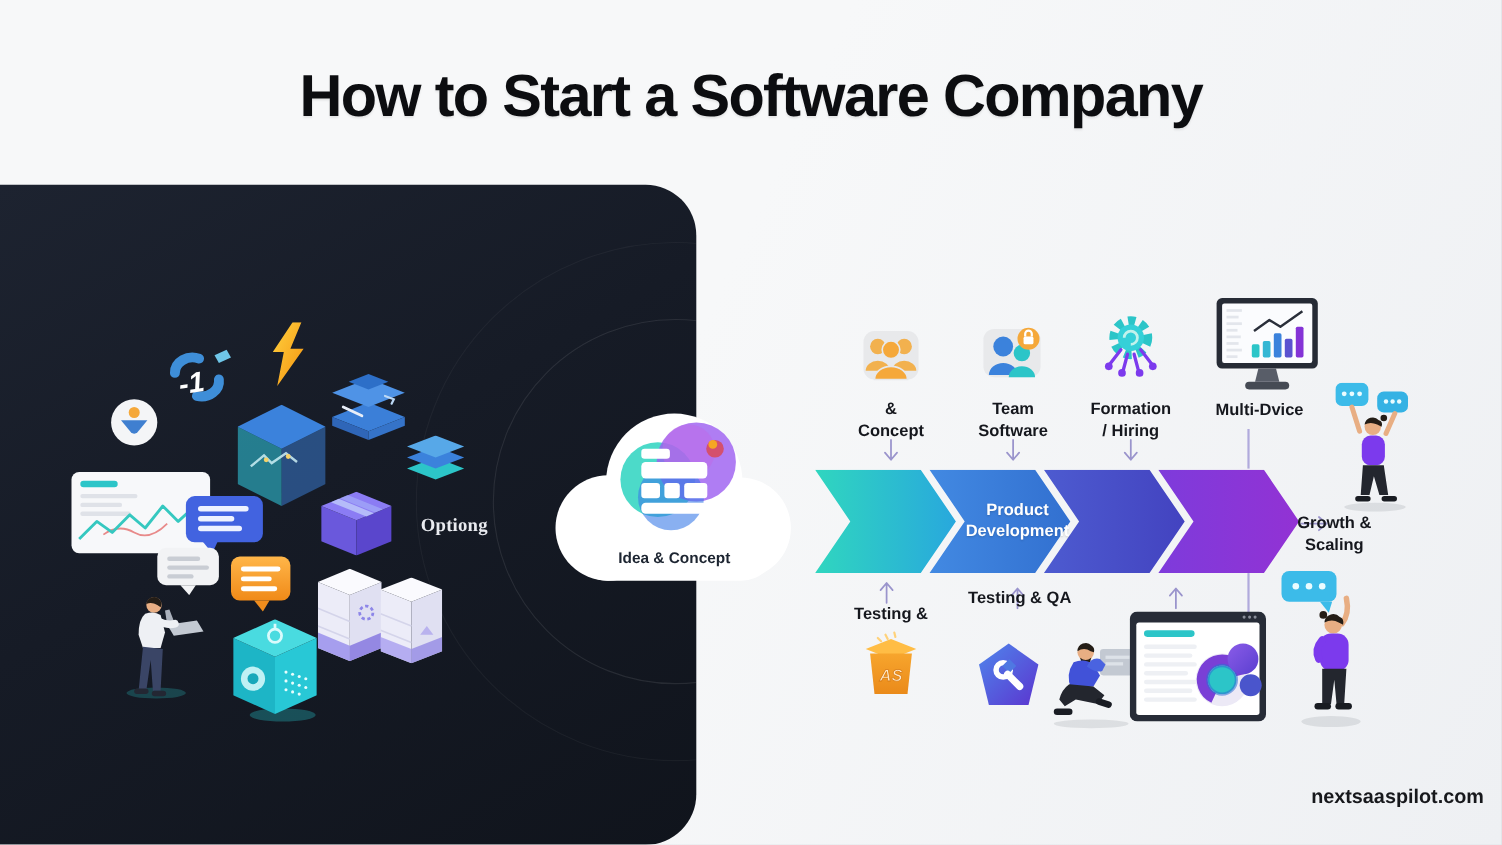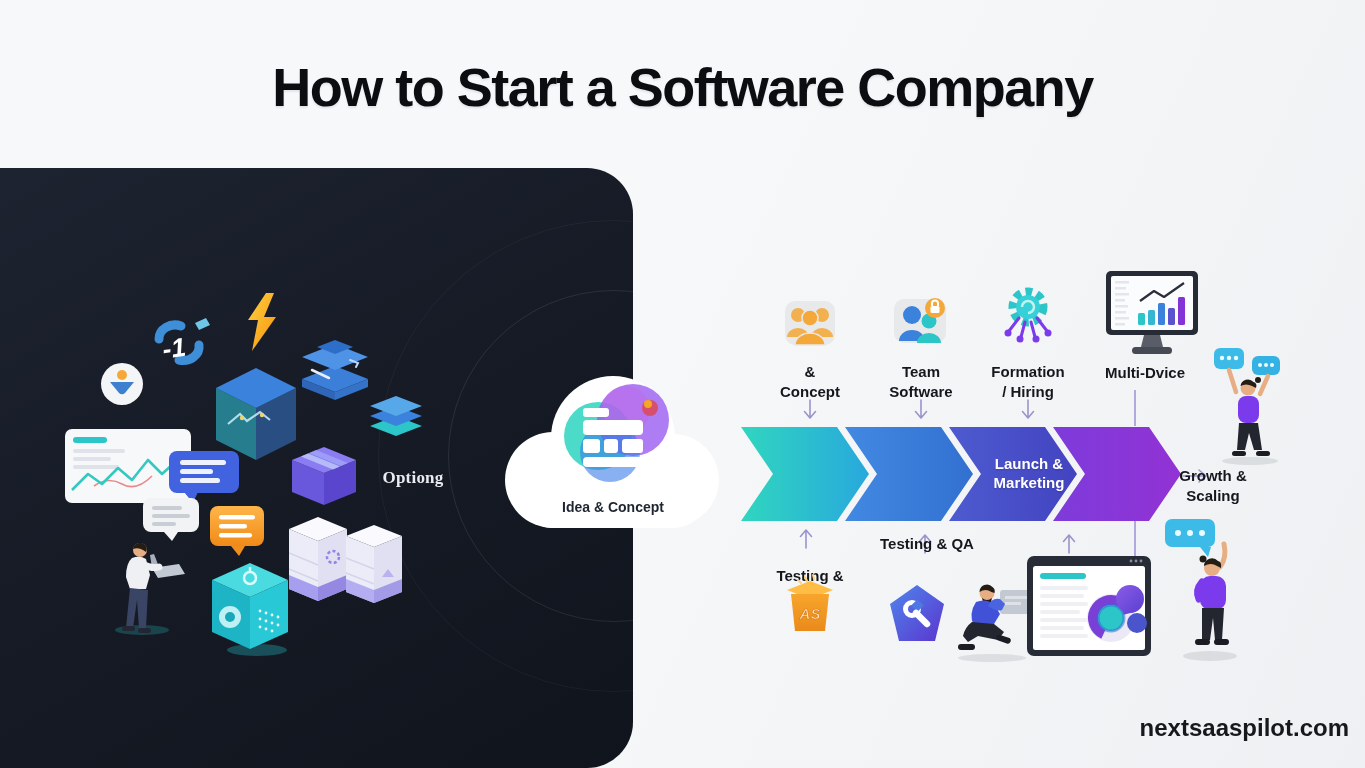--- a/index.html
+++ b/index.html
@@ -30,21 +30,21 @@
   .stage-label{
     transform:translateX(-50%);text-align:center;font-weight:bold;font-size:15px;
     color:#15171d;line-height:1.3;white-space:pre-line;
   }
   .chev-label{
     width:104px;height:94px;top:427px;display:flex;align-items:center;justify-content:center;
     text-align:center;color:#ffffff;font-weight:bold;font-size:15px;line-height:1.25;
     white-space:pre-line;text-shadow:0 1px 2px rgba(0,0,0,0.18);
   }
   .vline{width:2px;background:#b0aadc;}
-  .watermark{right:16px;top:714px;font-size:24px;font-weight:bold;color:#17181c;}
+  .watermark{right:16px;top:714px;font-size:18px;font-weight:bold;color:#17181c;}
 </style>
 </head>
 <body>
 
 <div id="canvas">
 
   <div class="abs title">How to Start a Software Company</div>
 
   <div class="abs panel">
     <div class="abs ring" style="left:448px;top:122px;width:330px;height:330px;"></div>
@@ -289,22 +289,22 @@
             <stop offset="0" stop-color="#7e3bdb"></stop>
             <stop offset="1" stop-color="#9232d4"></stop>
           </linearGradient>
       </defs>
       <path d="M0 0 H96 L128 47 L96 94 H0 L32 47 Z" fill="url(#g1)"></path>
       <path d="M104 0 H200 L232 47 L200 94 H104 L136 47 Z" fill="url(#g2)"></path>
       <path d="M208 0 H304 L336 47 L304 94 H208 L240 47 Z" fill="url(#g3)"></path>
       <path d="M312 0 H408 L440 47 L408 94 H312 L344 47 Z" fill="url(#g4)"></path>
     </svg>
   </div>
-  <div class="abs chev-label" style="left:977px;">Launch &amp;
-Marketing</div>
+  <div class="abs chev-label" style="left:873px;">Product
+Development</div>
 
   <div class="abs" style="left:783px;top:299px;">
     <svg width="54" height="52" viewBox="0 0 54 52">
       <rect x="2" y="2" width="50" height="44" rx="10" fill="#e5e6e9" opacity="0.85"></rect>
       <circle cx="15" cy="16" r="7" fill="#f2b14e"></circle>
         <circle cx="39" cy="16" r="7" fill="#f2b14e"></circle>
       <path d="M4 38 a11 9 0 0 1 22 0 z" fill="#f2b14e"></path>
       <path d="M28 38 a11 9 0 0 1 22 0 z" fill="#f2b14e"></path>
       <circle cx="27" cy="19" r="8" fill="#f5a83a" stroke="#e7e8ea" stroke-width="1.5"></circle>
       <path d="M12 46 a15 12 0 0 1 30 0 z" fill="#f5a83a" stroke="#e7e8ea" stroke-width="1.5"></path>
@@ -401,21 +401,21 @@
     <svg width="14" height="23" viewBox="0 0 14 23">
         <path d="M7 22 V5 M1.5 10.5 L7 4 L12.5 10.5" stroke="#9a94cc" stroke-width="1.6" fill="none" stroke-linecap="round" stroke-linejoin="round"></path>
       </svg>
   </div>
   <div class="abs" style="left:1062px;top:531px;">
     <svg width="14" height="23" viewBox="0 0 14 23">
         <path d="M7 22 V5 M1.5 10.5 L7 4 L12.5 10.5" stroke="#9a94cc" stroke-width="1.6" fill="none" stroke-linecap="round" stroke-linejoin="round"></path>
       </svg>
   </div>
 
-  <div class="abs stage-label" style="left:810px;top:566px;">Testing &amp;</div>
+  <div class="abs stage-label" style="left:810px;top:549px;">Testing &amp;</div>
   <div class="abs stage-label" style="left:927px;top:534px;">Testing &amp; QA</div>
 
   <div class="abs" style="left:783px;top:573px;">
     <svg width="54" height="64" viewBox="0 0 54 64">
       <defs>
           <linearGradient id="boxg" x1="0" y1="0" x2="0" y2="1">
         <stop offset="0" stop-color="#f7a52d"></stop>
             <stop offset="1" stop-color="#ea8a1a"></stop>
           </linearGradient>
         </defs>

